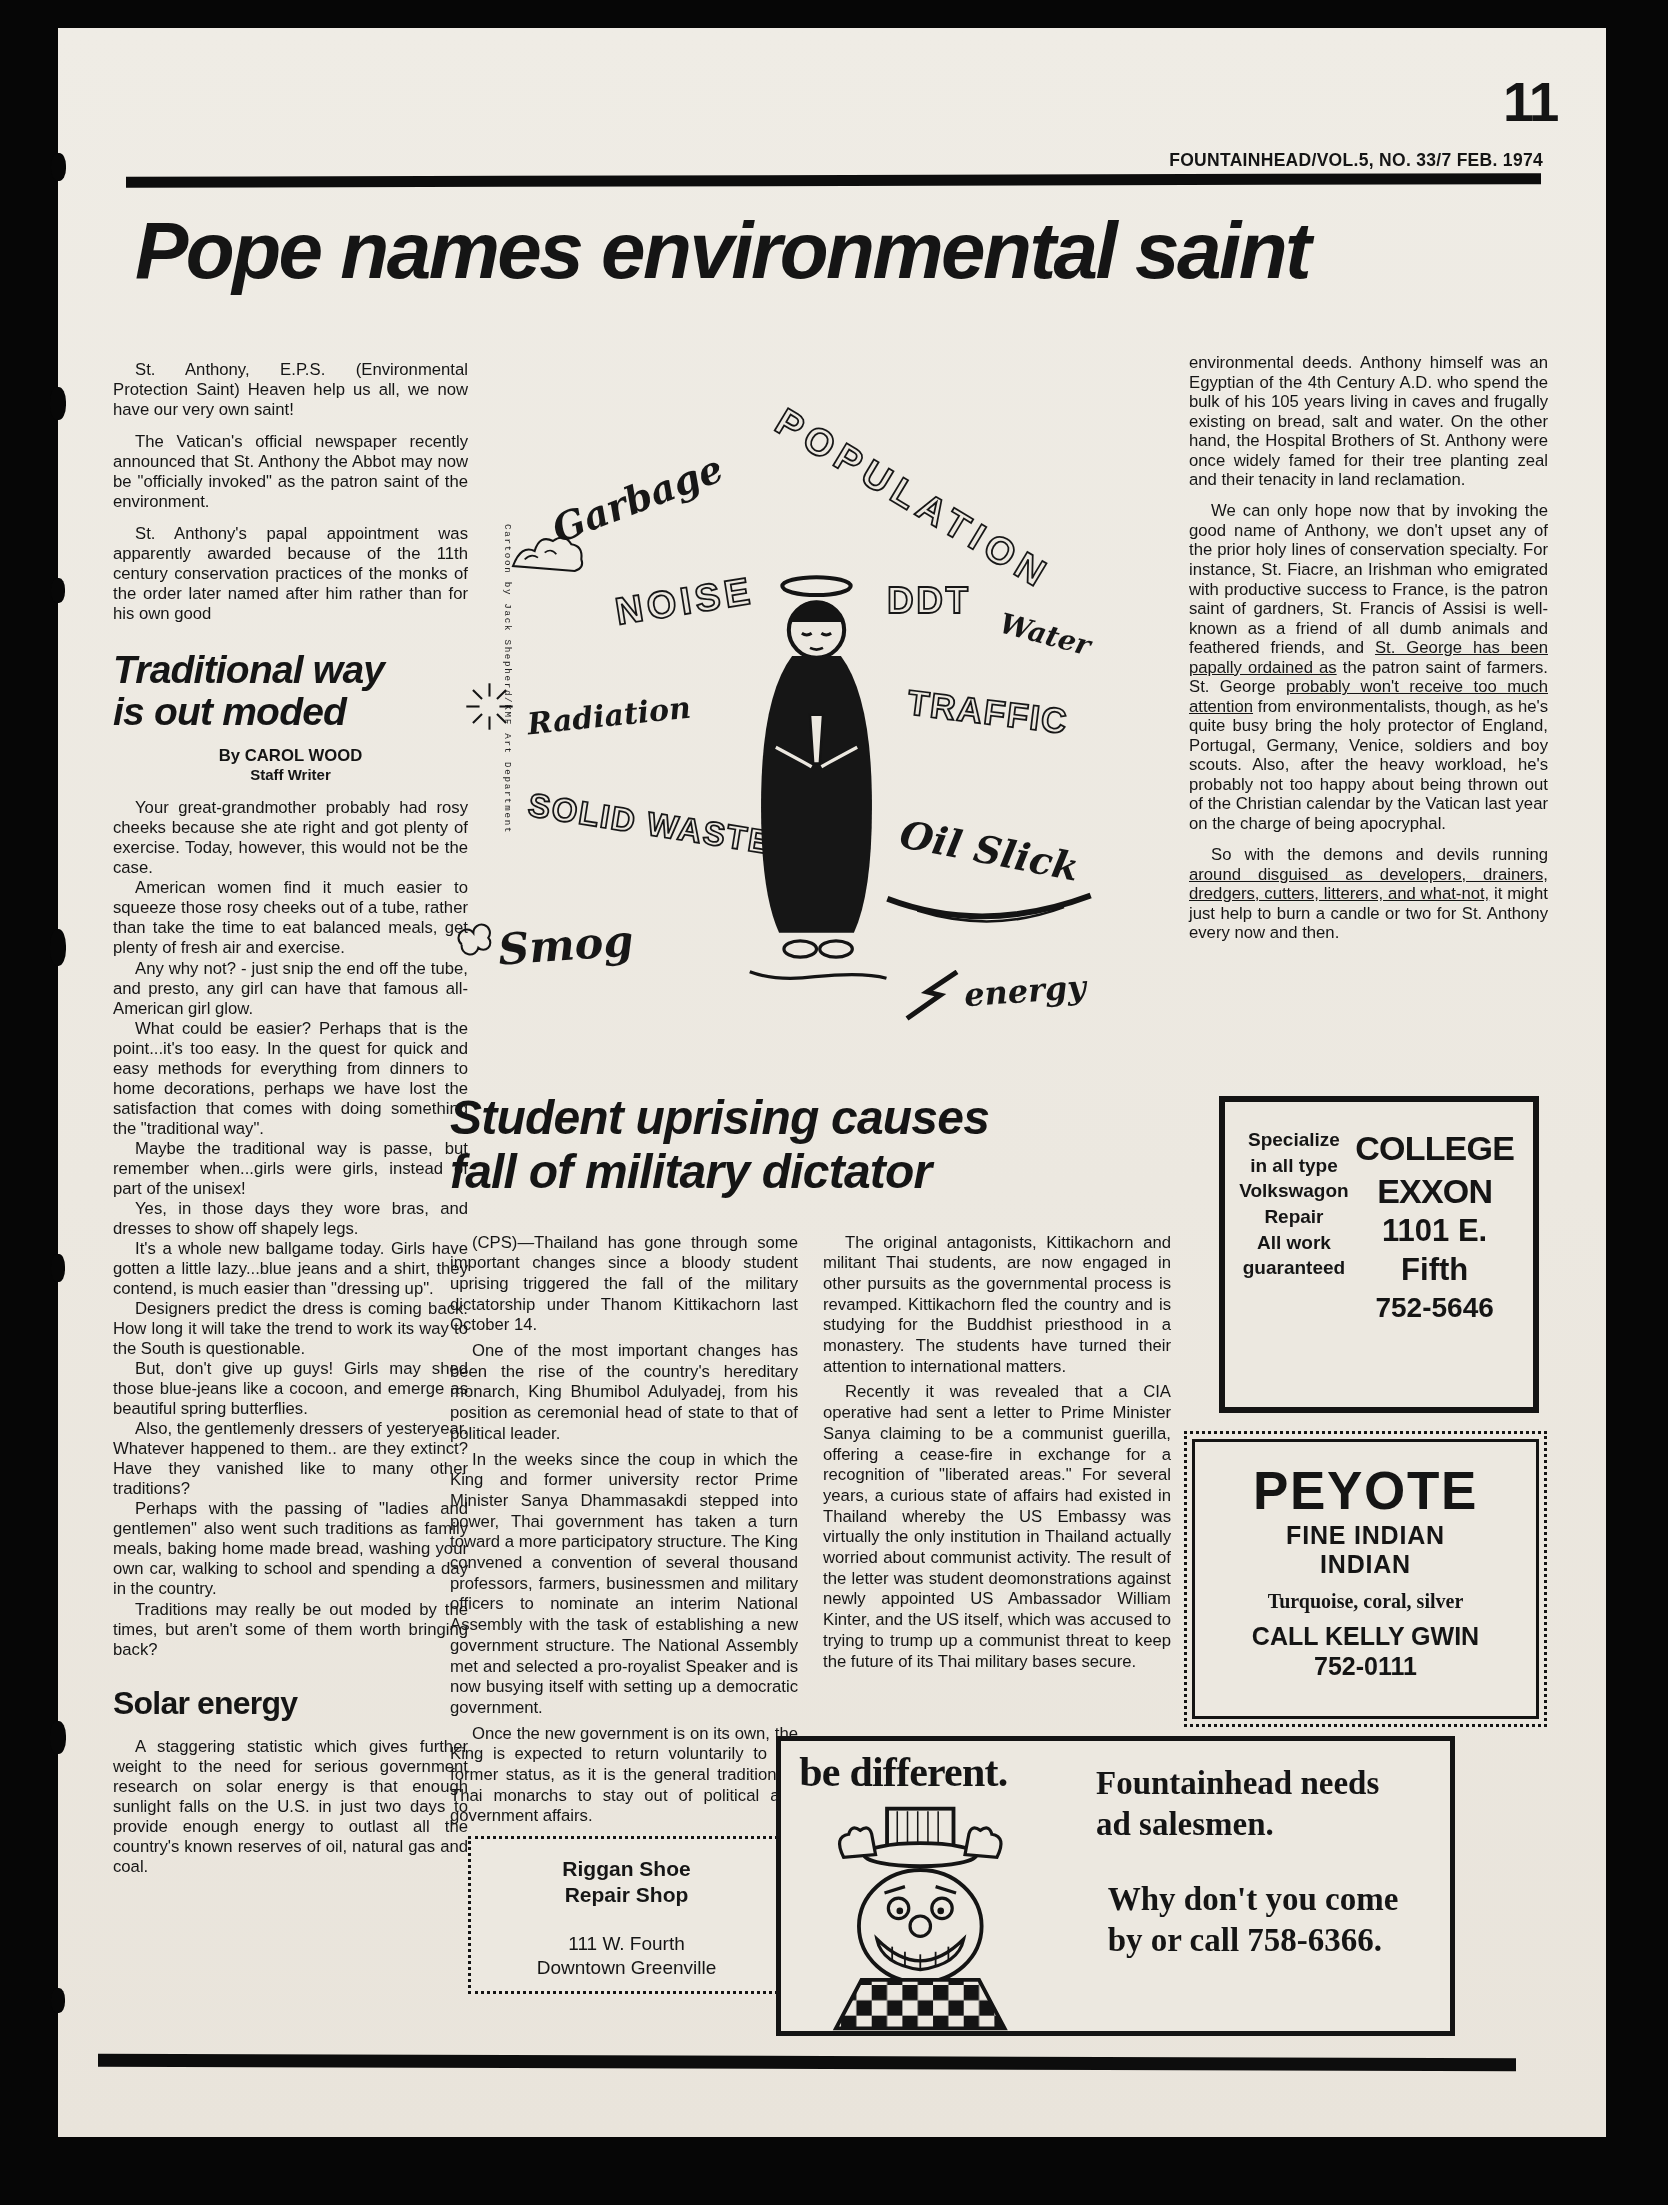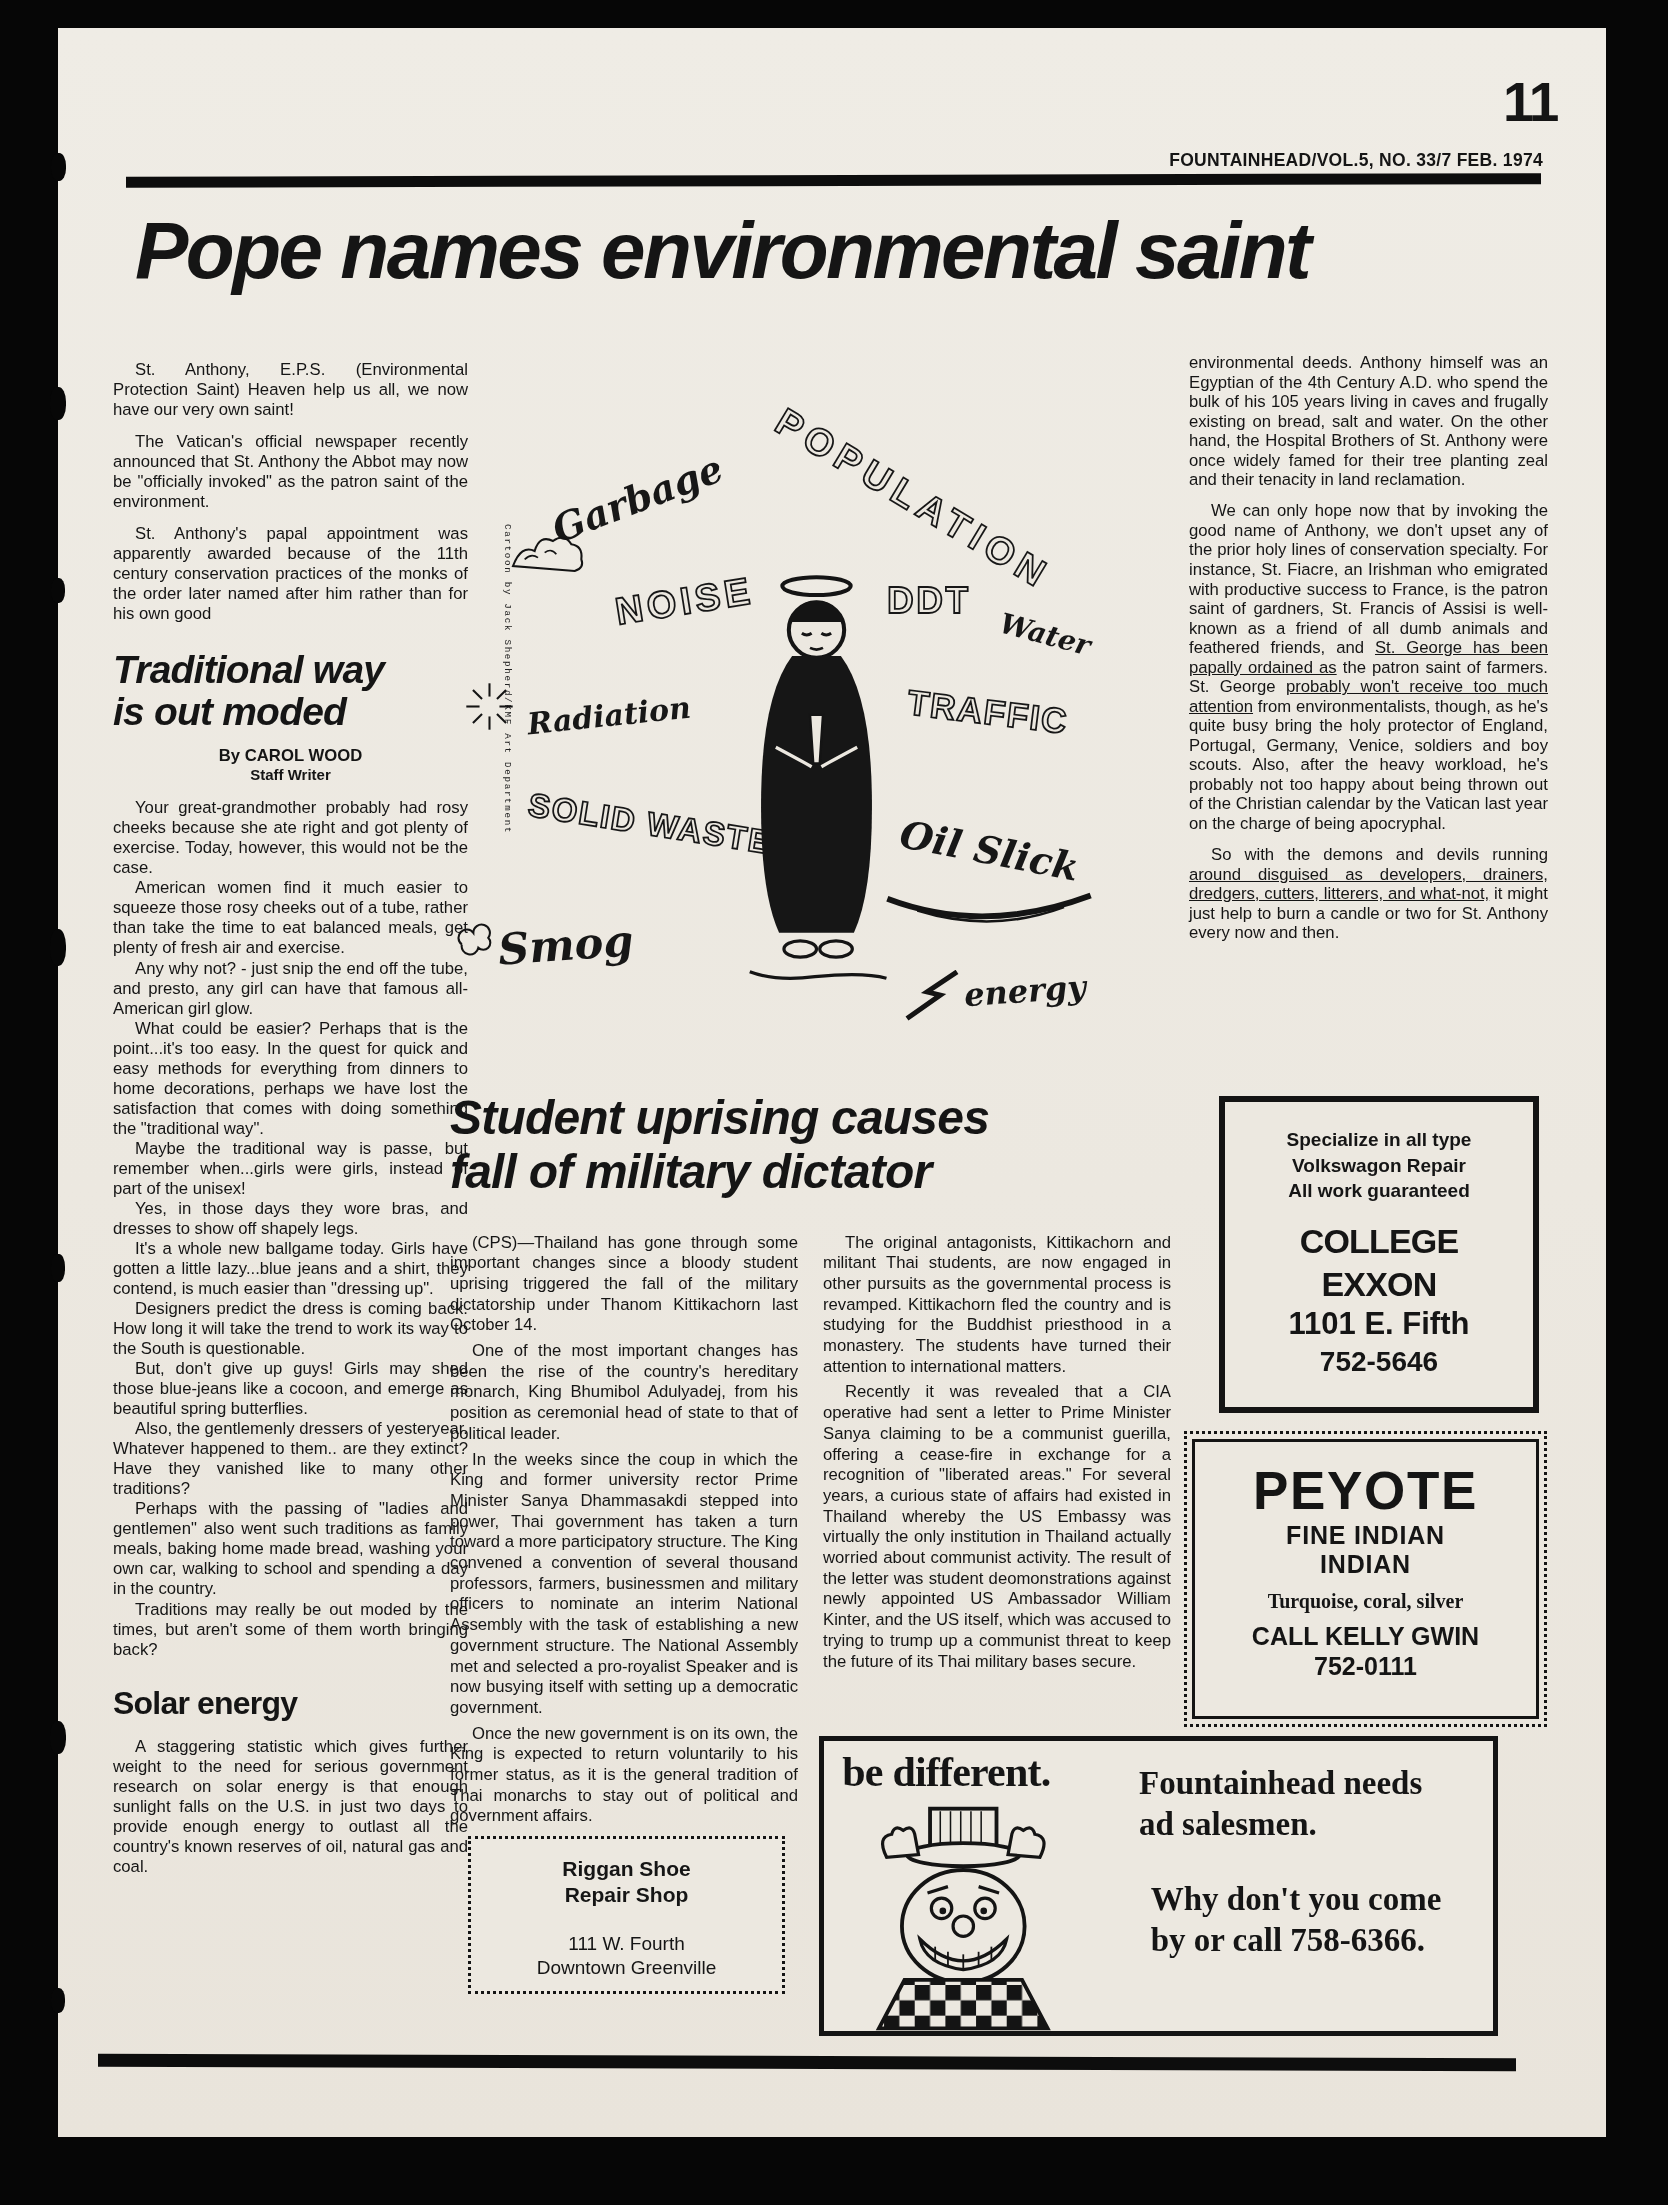--- a/index.html
+++ b/index.html
@@ -58,40 +58,40 @@
 
   .student{position:absolute;left:392px;top:1063px;width:721px;}
   .student-head{font-size:48px;font-weight:bold;font-style:italic;line-height:1.12;
                 letter-spacing:-0.8px;margin:0 0 22px;}
   .student-cols{display:flex;gap:25px;}
   .scol{width:348px;margin-top:12px;}
   .scol p{font-size:16.7px;line-height:1.24;margin:0 0 5px;}
 
   .ad{position:absolute;background:#ece8e0;box-sizing:border-box;}
   .ad-exxon{left:1161px;top:1068px;width:320px;height:317px;border:6.7px solid #141414;
-            padding:25px 13.3px 18.3px;text-align:center;display:flex;flex-direction:column;justify-content:space-between;}
+            padding:25px 13.3px 18.3px;text-align:center;display:flex;flex-direction:row;justify-content:space-between;}
   .ex-tag{font-weight:bold;font-size:19px;line-height:1.35;}
   .ex-name{font-weight:bold;font-size:34px;letter-spacing:-0.8px;line-height:1.25;}
   .ex-addr{font-weight:bold;font-size:31px;line-height:1.25;}
   .ex-phone{font-weight:bold;font-size:28px;line-height:1.3;margin-bottom:8.3px;}
 
   .ad-peyote{left:1134px;top:1411px;width:347px;height:280px;border:3.3px solid #141414;
              outline:3.3px dotted #141414;outline-offset:5px;padding:18.3px 20px;text-align:center;}
   .py-name{font-weight:bold;font-size:53px;letter-spacing:1.7px;}
   .py-sub{font-weight:bold;font-size:25px;line-height:1.15;letter-spacing:0.8px;}
   .py-ser{font-family:"Liberation Serif",serif;font-weight:bold;font-size:20px;margin-top:11.7px;}
   .py-call{font-weight:bold;font-size:25px;margin-top:8.3px;}
   .py-phone{font-weight:bold;font-size:25px;text-align:center;margin-top:1.7px;}
 
   .ad-riggan{left:410px;top:1808px;width:317px;height:158px;border:3.3px dotted #141414;
              text-align:center;padding-top:16.7px;}
   .rg-name{font-weight:bold;font-size:21px;line-height:1.25;}
   .rg-addr{font-size:19px;line-height:1.3;margin-top:23.4px;}
 
-  .ad-bediff{left:761px;top:1708px;width:679px;height:300px;border:5px solid #141414;}
+  .ad-bediff{left:718px;top:1708px;width:679px;height:300px;border:5px solid #141414;}
   .bd-title{position:absolute;left:18.3px;top:6.7px;font-family:"Liberation Serif",serif;
             font-weight:bold;font-size:42px;letter-spacing:-0.8px;}
   .bd-mascot{position:absolute;left:22px;top:60px;width:232px;height:230px;}
   .bd-text{position:absolute;left:315px;top:22px;width:350px;
            font-family:"Liberation Serif",serif;font-weight:bold;font-size:33px;line-height:1.25;}
   .bd-text2{margin-top:33px;margin-left:11.7px;}
 </style>
 </head>
 <body>
 

